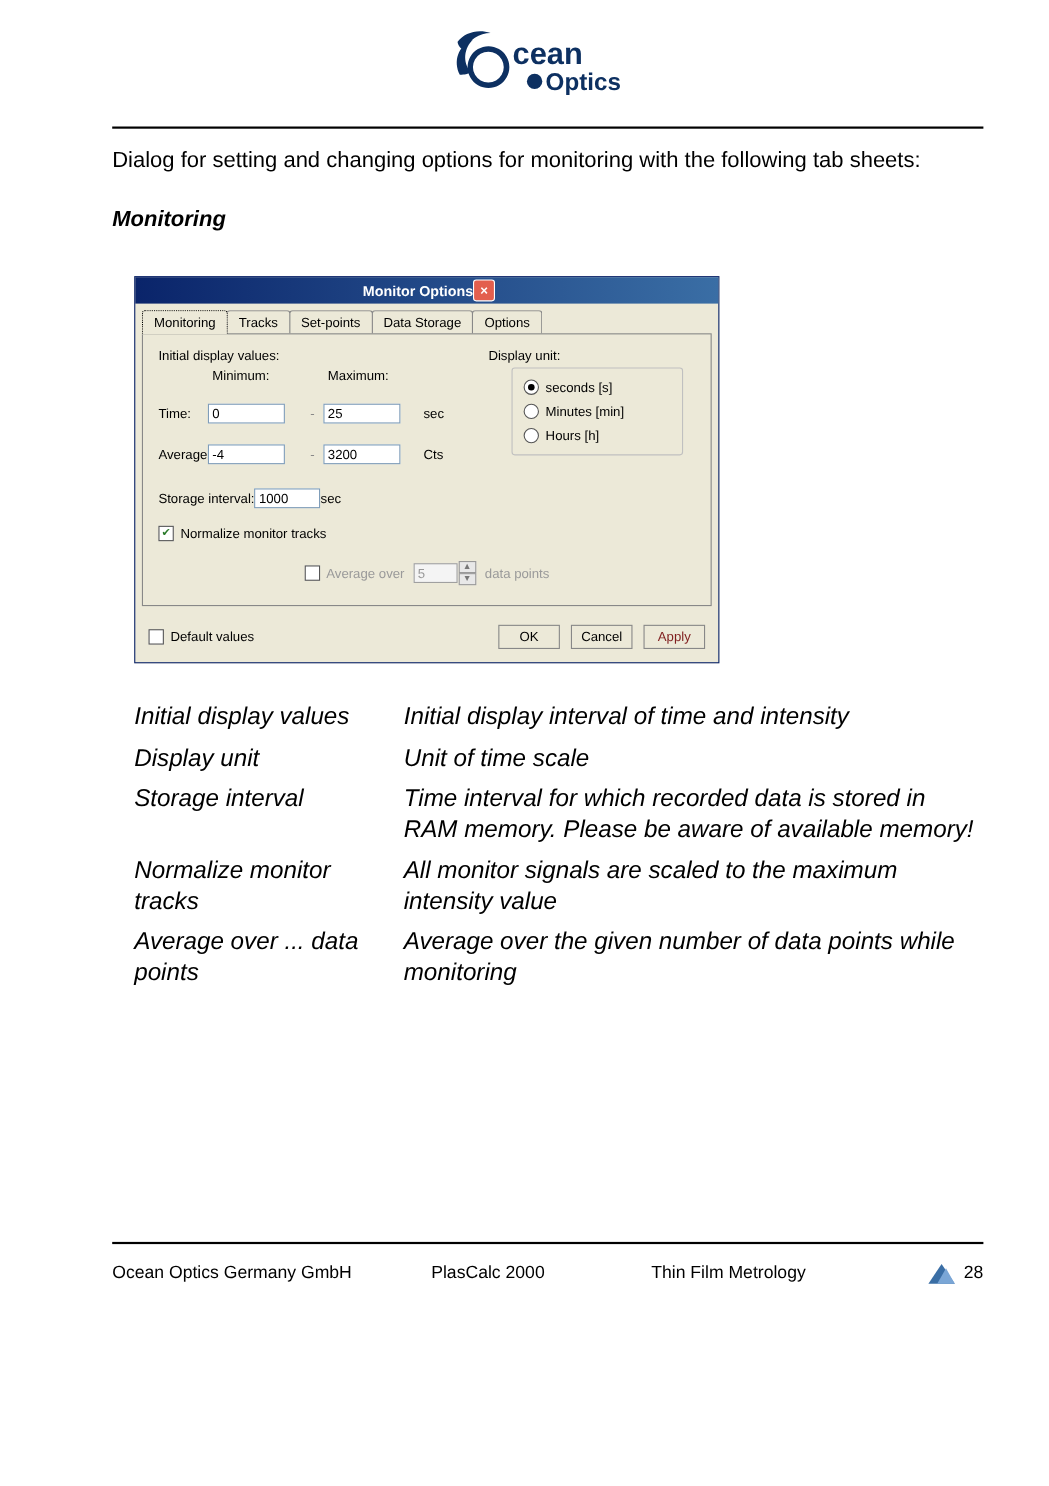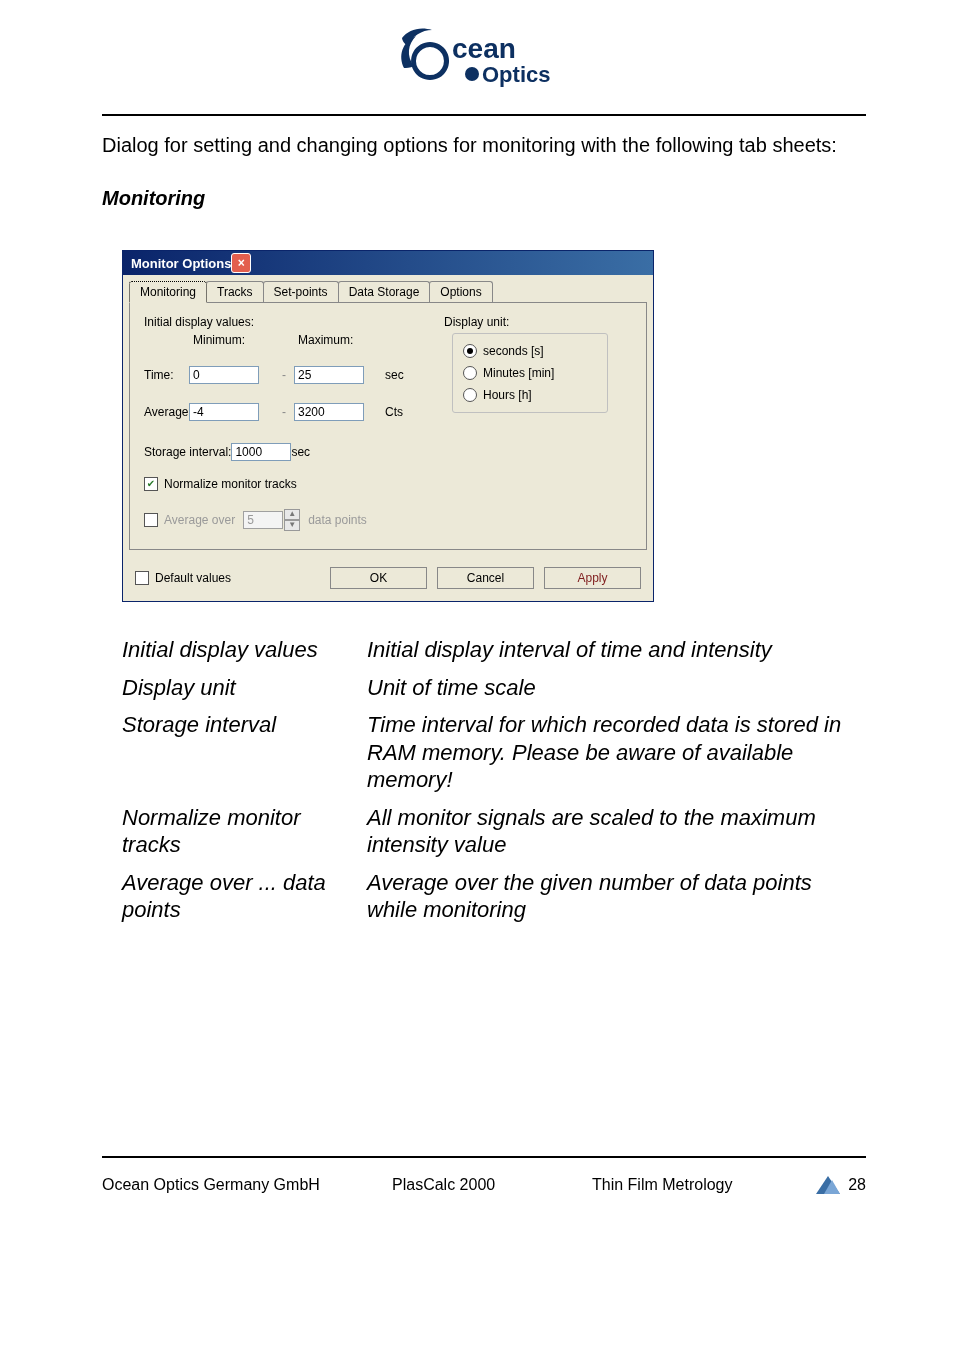--- a/index.html
+++ b/index.html
@@ -3,21 +3,21 @@
 <meta charset="utf-8">
 <style>
   body {
     margin: 0;
     background: #fff;
     font-family: Arial, Helvetica, sans-serif;
     color: #000;
     width: 954px;
   }
   .page {
-    padding: 20px 88px 20px 102px;
+    padding: 20px 60px 20px 102px;
     box-sizing: border-box;
   }
   .logo-wrap {
     text-align: center;
     padding-top: 6px;
     padding-bottom: 18px;
   }
   .logo-svg { display:inline-block; }
   .hr {
     border: none;
@@ -54,21 +54,21 @@
     background: #ece9d8;
     color: #000;
     margin-bottom: 32px;
   }
   .titlebar {
     background: linear-gradient(to right, #0a246a, #3a6ea5);
     color: #fff;
     height: 24px;
     display: flex;
     align-items: center;
-    justify-content: flex-start;
+    justify-content: center;
     padding: 0 4px 0 8px;
     font-weight: bold;
     font-size: 13px;
   }
   .closebtn {
     width: 18px; height: 18px;
     background: #e35f4e;
     border: 1px solid #fff;
     border-radius: 3px;
     display:flex; align-items:center; justify-content:center;
@@ -124,21 +124,21 @@
     padding: 0 3px;
     box-sizing:border-box;
   }
   .dash { text-align:center; color:#888; }
   .unitcell { padding-left:6px; }
   .radiogroup {
     border:1px solid #c0c0c0;
     border-radius:3px;
     padding: 10px 14px 10px 10px;
     display:flex; flex-direction:column; gap:8px;
-    margin-left: 8px;
+    margin-left: 21px;
     width: 130px;
   }
   .radio { display:flex; align-items:center; gap:6px; cursor:pointer; }
   .radio .dot { width:12px; height:12px; border:1px solid #555; border-radius:50%; display:flex; align-items:center; justify-content:center; background:#fff;}
   .radio .dot.sel::after { content:""; width:6px; height:6px; background:#000; border-radius:50%;}
   .cb { display:flex; align-items:center; gap:6px; cursor:pointer; }
   .cb .box { width:12px; height:12px; border:1px solid #555; background:#fff; display:flex; align-items:center; justify-content:center; font-size:10px; line-height:10px; color:#2a7a2a;}
   .cb .box.checked::after { content:"✔"; }
   .spinner {
     display:inline-flex; align-items:center;
@@ -146,21 +146,21 @@
   .spinner input { width:40px; height:18px; border:1px solid #a0a0a0; background:#f4f4f4; color:#999; font-size:12px; padding:0 3px; box-sizing:border-box;}
   .spinner .btns { display:flex; flex-direction:column; margin-left:1px;}
   .spinner .sb { width:14px; height:9px; border:1px solid #999; background:#e8e8e8; font-size:8px; line-height:7px; text-align:center; color:#777; cursor:pointer;}
   .disabled { color:#9a9a9a; }
   .btnbar {
     display:flex; align-items:center;
     padding: 10px 12px 12px 12px;
     gap: 10px;
   }
   .winbtn {
-    width: 97px; height:22px;
+    width: 56px; height:22px;
     border:1px solid #888; background:#ece9d8;
     font-family: Tahoma, Arial, sans-serif; font-size:12px;
     cursor:pointer;
   }
   .winbtn.disabled { color:#7f1d1d; cursor:default;}
   .spacer { flex:1; }
   
   .desc-table {
     display:grid;
     grid-template-columns: 245px 1fr;
@@ -273,21 +273,21 @@
         <span>Storage interval:</span>
         <input class="txt" style="width: 60px;" value="1000">
         <span>sec</span>
       </div>
 
       <div class="cb" style="margin-top:16px;">
         <span class="box checked"></span>
         <span>Normalize monitor tracks</span>
       </div>
 
-      <div class="row disabled" style="margin-top:18px; gap:8px;">
+      <div class="row disabled" style="margin-top:18px; gap:8px;justify-content:center;">
         <div class="cb">
           <span class="box"></span>
           <span>Average over</span>
         </div>
         <span class="spinner">
           <input disabled="" value="5" style="">
           <span class="btns">
             <span class="sb">▲</span>
             <span class="sb">▼</span>
           </span>

